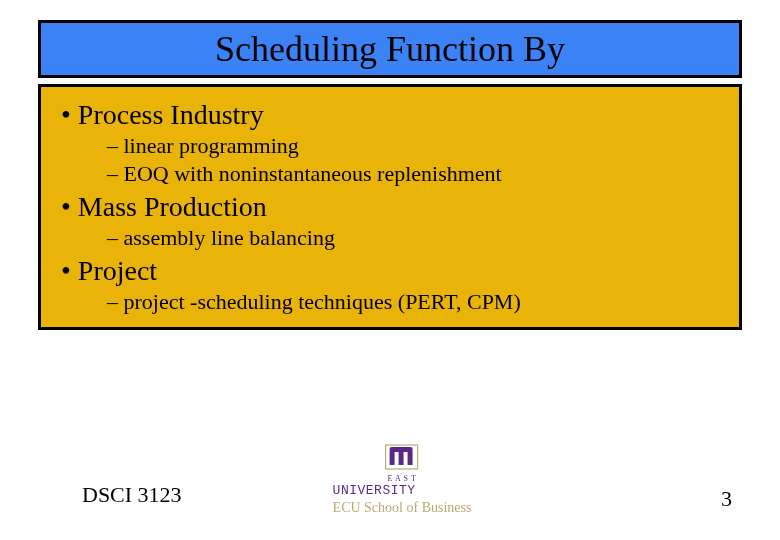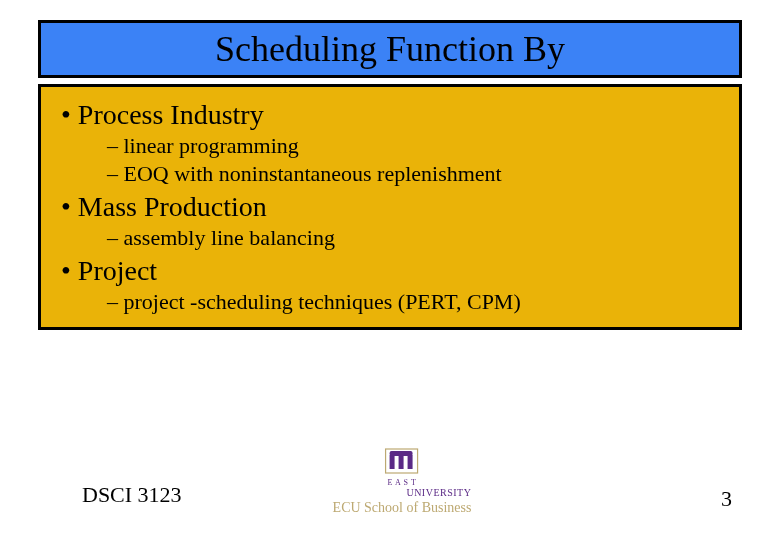--- a/index.html
+++ b/index.html
@@ -78,24 +78,25 @@
   }
   .logo-svg { display: block; margin: 0 auto; }
   .logo-banner {
     font-size: 8px;
     letter-spacing: 0.6px;
     color: #5b2a86;
     margin-top: 1px;
     text-align: center;
   }
   .logo-univ {
-    font-size: 10px;
+    font-size: 13px;
     letter-spacing: 0.5px;
     color: #5b2a86;
-    text-align: right;
+    text-align: left;
+    font-family: Liberation Mono, monospace;
   }
   .logo-school {
     font-size: 14px;
     color: #bda972;
     margin-top: 2px;
     text-align: center;
   }
 </style>
 </head>
 <body>

